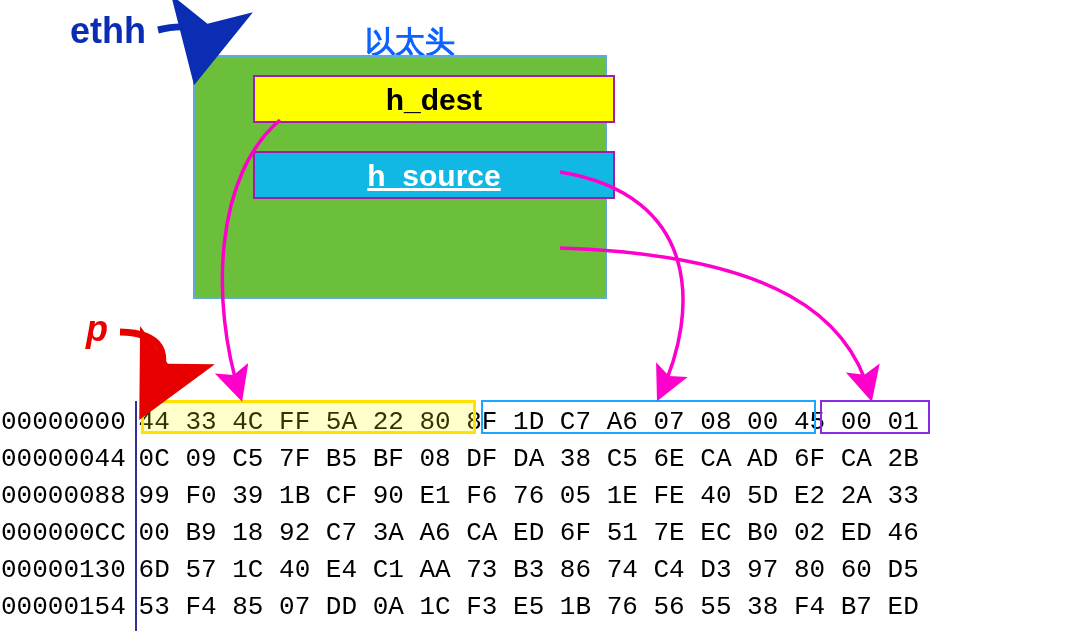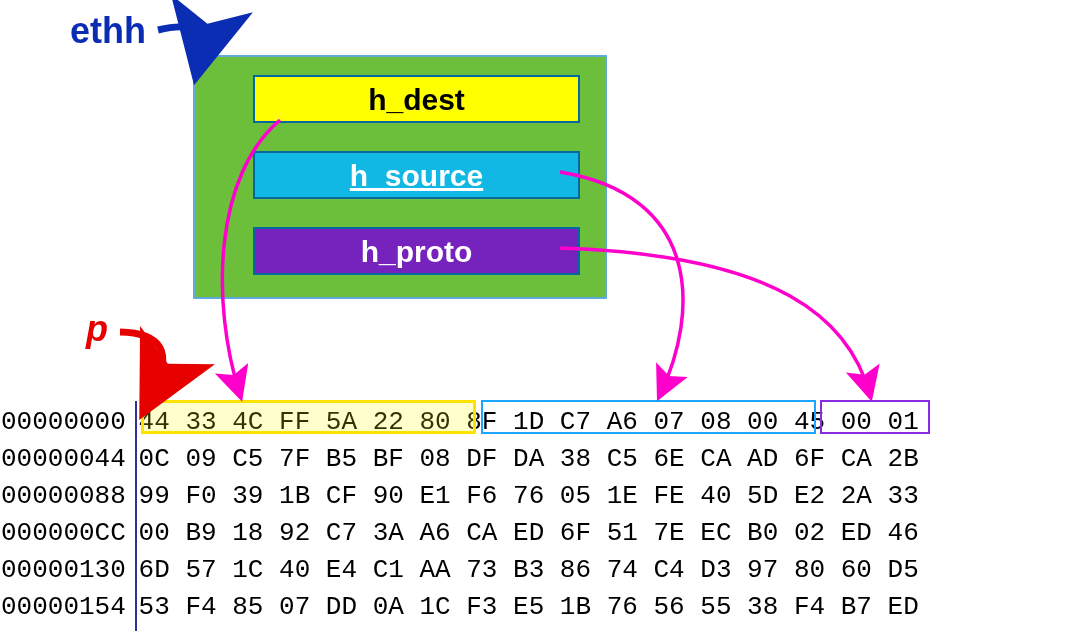--- a/index.html
+++ b/index.html
@@ -37,23 +37,23 @@
     left: 193px;
     top: 55px;
     width: 410px;
     height: 240px;
     background: #6bbf3a;
     border: 2px solid #60aadd;
   }
   .field {
     position: absolute;
     left: 58px;
-    width: 327px;
+    width: 362px;
     height: 48px;
-    border: 2px solid #0369a1;
+    border: 2px solid #a21caf;
     text-align: center;
     font-size: 30px;
     font-weight: 800;
     line-height: 46px;
     box-sizing: border-box;
   }
   .field.dest   { top: 18px;  background: #ffff00; color: #000; }
   .field.source { top: 94px;  background: #12b8e4; color: #fff; text-decoration: underline; }
   .field.proto  { top: 170px; background: #7622bd; color: #fff; }
 
@@ -107,25 +107,25 @@
     height: 644px;
     pointer-events: none;
   }
 </style>
 </head>
 <body>
 
 <div class="canvas">
 
   <div class="label-ethh">ethh</div>
+  <div class="label-title">以太头</div>
 
   <div class="struct-box">
     <div class="field dest">h_dest</div>
     <div class="field source">h_source</div>
-    <div class="field proto">h_proto</div>
   </div>
 
   <div class="label-p">p</div>
 
   <div class="hexdump" id="hexdump"><span class="offset">00000000</span> 44 33 4C FF 5A 22 80 8F 1D C7 A6 07 08 00 45 00 01
 <span class="offset">00000044</span> 0C 09 C5 7F B5 BF 08 DF DA 38 C5 6E CA AD 6F CA 2B
 <span class="offset">00000088</span> 99 F0 39 1B CF 90 E1 F6 76 05 1E FE 40 5D E2 2A 33
 <span class="offset">000000CC</span> 00 B9 18 92 C7 3A A6 CA ED 6F 51 7E EC B0 02 ED 46
 <span class="offset">00000130</span> 6D 57 1C 40 E4 C1 AA 73 B3 86 74 C4 D3 97 80 60 D5
 <span class="offset">00000154</span> 53 F4 85 07 DD 0A 1C F3 E5 1B 76 56 55 38 F4 B7 ED

